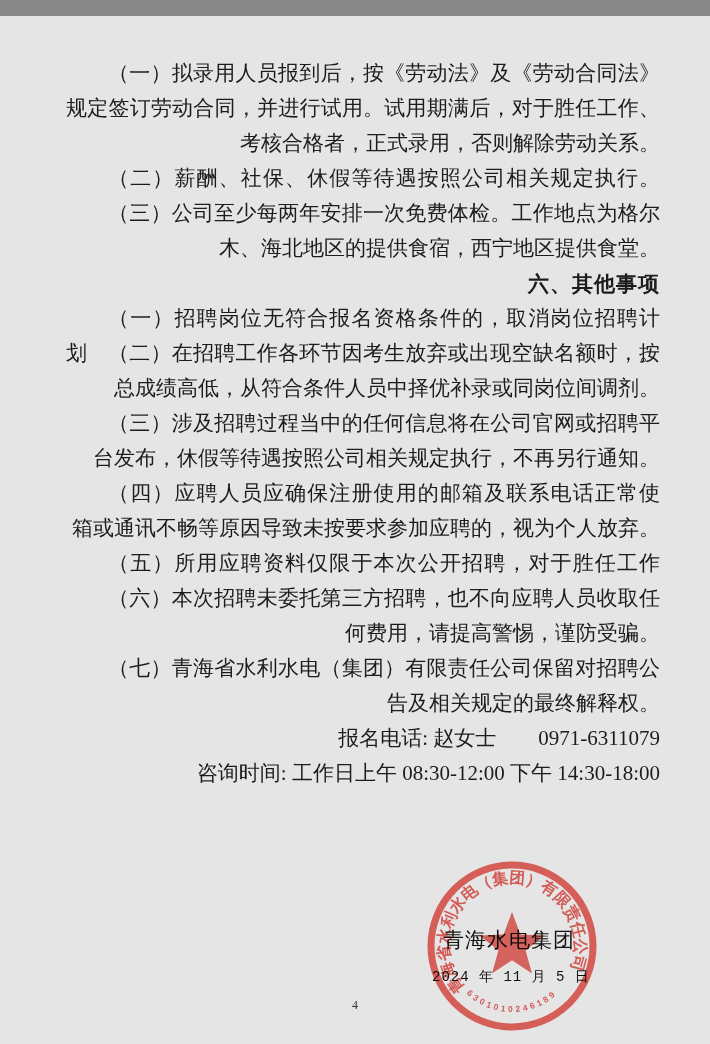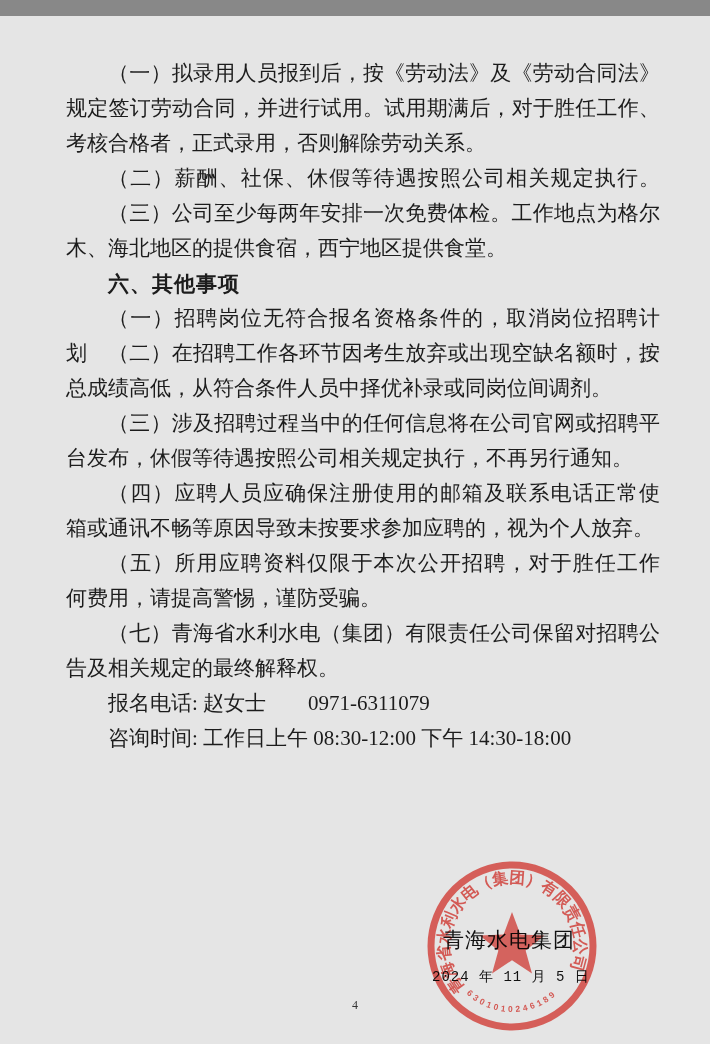--- a/index.html
+++ b/index.html
@@ -14,21 +14,21 @@
   .doc-body{
     position:absolute;
     left:66px; top:40px;
     width:594px;
   }
   .line{
     font-size:21px;
     line-height:35px;
     height:35px;
     white-space:nowrap;
-    text-align:left;
+    text-align:right;
   }
   .line.justify{
     white-space:normal;
     text-align:justify;
     text-align-last:justify;
   }
   .line.indent{ text-indent:42px; }
   .line.bold{
     font-weight:700;
     font-family:"Liberation Sans", sans-serif;
@@ -75,20 +75,21 @@
       <div class="line">木、海北地区的提供食宿，西宁地区提供食堂。</div>
       <div class="line indent bold">六、其他事项</div>
       <div class="line indent justify">（一）招聘岗位无符合报名资格条件的，取消岗位招聘计划。</div>
       <div class="line indent justify">（二）在招聘工作各环节因考生放弃或出现空缺名额时，按</div>
       <div class="line">总成绩高低，从符合条件人员中择优补录或同岗位间调剂。</div>
       <div class="line indent justify">（三）涉及招聘过程当中的任何信息将在公司官网或招聘平</div>
       <div class="line">台发布，休假等待遇按照公司相关规定执行，不再另行通知。</div>
       <div class="line indent justify">（四）应聘人员应确保注册使用的邮箱及联系电话正常使</div>
       <div class="line">箱或通讯不畅等原因导致未按要求参加应聘的，视为个人放弃。</div>
       <div class="line indent justify">（五）所用应聘资料仅限于本次公开招聘，对于胜任工作</div>
+      <div class="line indent justify">（六）本次招聘未委托第三方招聘，也不向应聘人员收取任</div>
       <div class="line">何费用，请提高警惕，谨防受骗。</div>
       <div class="line indent justify">（七）青海省水利水电（集团）有限责任公司保留对招聘公</div>
       <div class="line">告及相关规定的最终解释权。</div>
       <div class="line indent">报名电话: 赵女士　　0971-6311079</div>
       <div class="line indent">咨询时间: 工作日上午 08:30-12:00 下午 14:30-18:00</div>
     </div>
 
   <div class="signature" id="sig-company">青海水电集团</div>
 
   <div class="signature" id="sig-date">2024 年 11 月 5 日</div>

